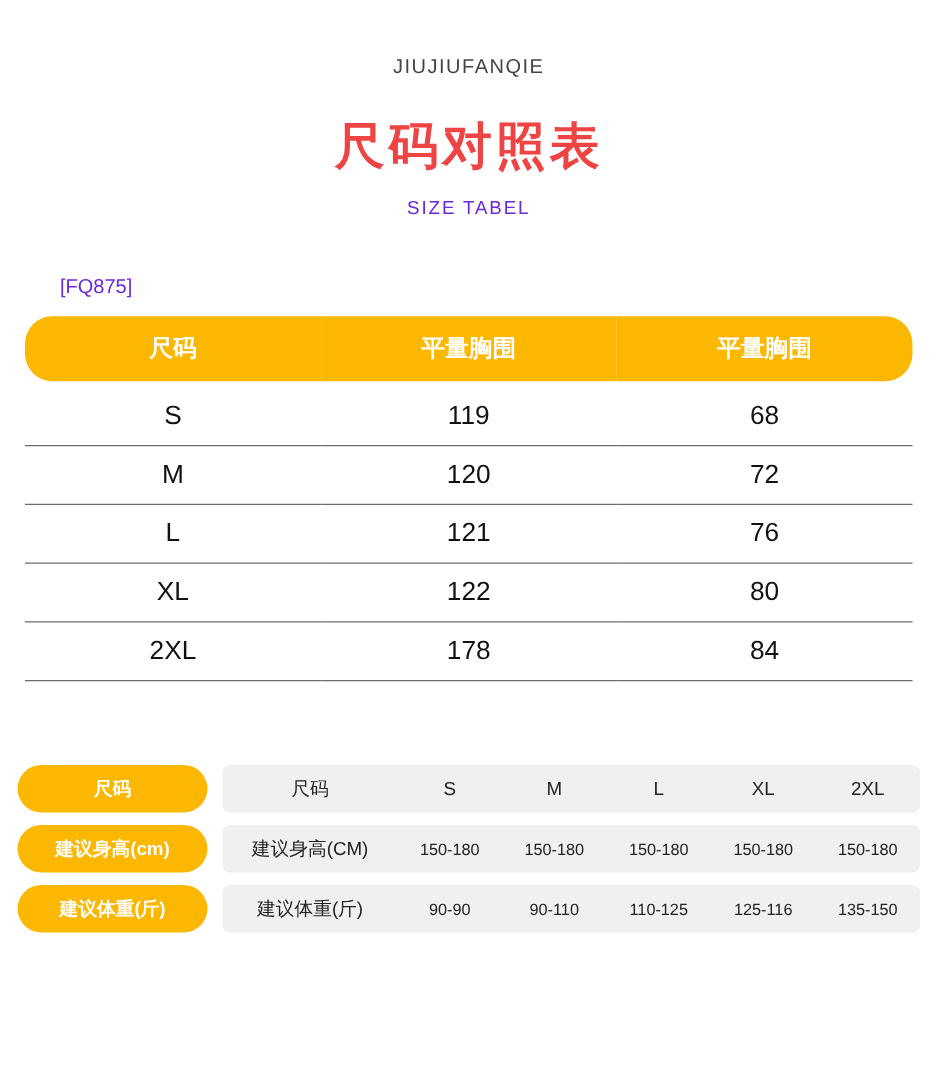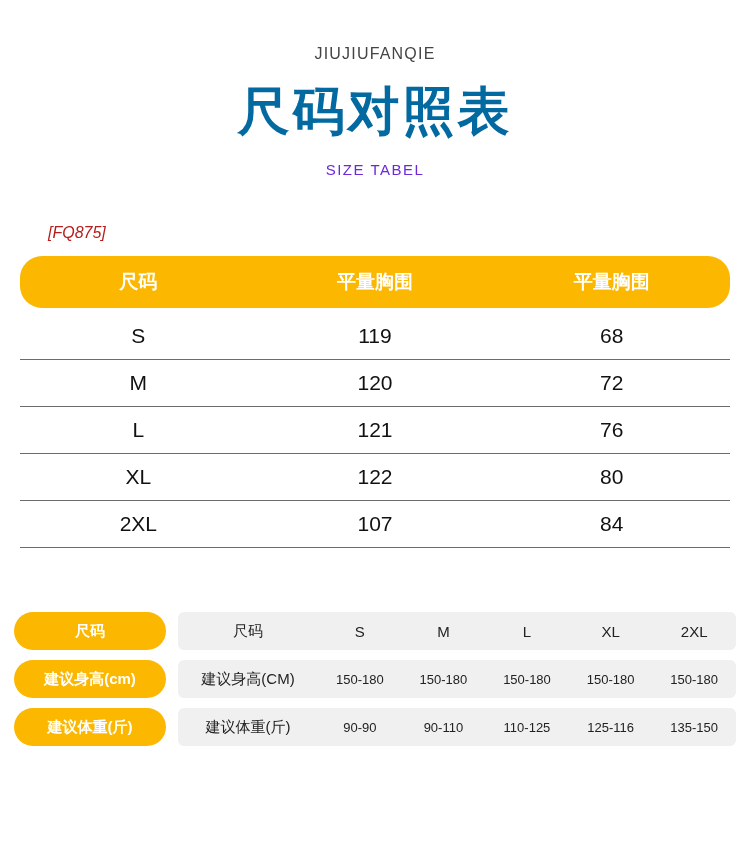--- a/index.html
+++ b/index.html
@@ -21,39 +21,38 @@
     text-align: center;
     padding-top: 45px;
   }
   .header .brand {
     font-size: 16px;
     letter-spacing: 1.2px;
     color: #444;
     font-weight: 400;
   }
   .header .title {
-    font-size: 52px;
+    font-size: 40px;
     font-weight: bold;
     letter-spacing: 3px;
-    color: #0369a1;
-    margin-top: 14px;
+    color: #ef4444;
+    margin-top: 26px;
   }
   .header .subtitle {
     font-size: 15px;
     letter-spacing: 1.5px;
     color: #6d28d9;
     margin-top: 14px;
   }
 
   
   .product-code {
     margin: 46px 0 0 48px;
     font-size: 16px;
-    color: #b91c1c;
-    font-style: italic;
+    color: #6d28d9;
   }
 
   
   .size-table {
     width: 710px;
     margin: 14px auto 0 auto;
     border-collapse: collapse;
     table-layout: fixed;
   }
   .size-table thead th {
@@ -169,21 +168,21 @@
       <td>121</td>
       <td>76</td>
     </tr>
     <tr>
       <td>XL</td>
       <td>122</td>
       <td>80</td>
     </tr>
     <tr>
       <td>2XL</td>
-      <td>107</td>
+      <td>178</td>
       <td>84</td>
     </tr>
   </tbody>
 </table>
 
 <div class="rec-block">
 
   <div class="rec-row">
     <div class="rec-pill">尺码</div>
     <div class="rec-strip head">

